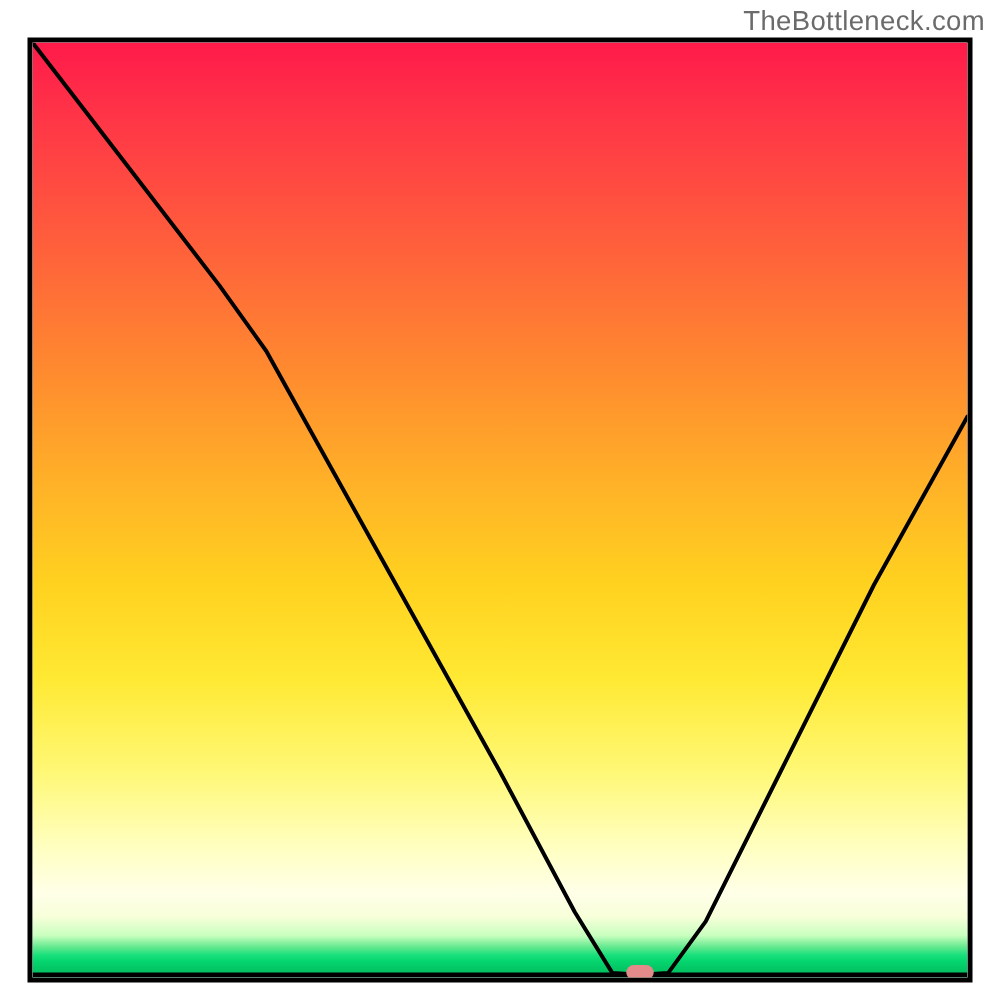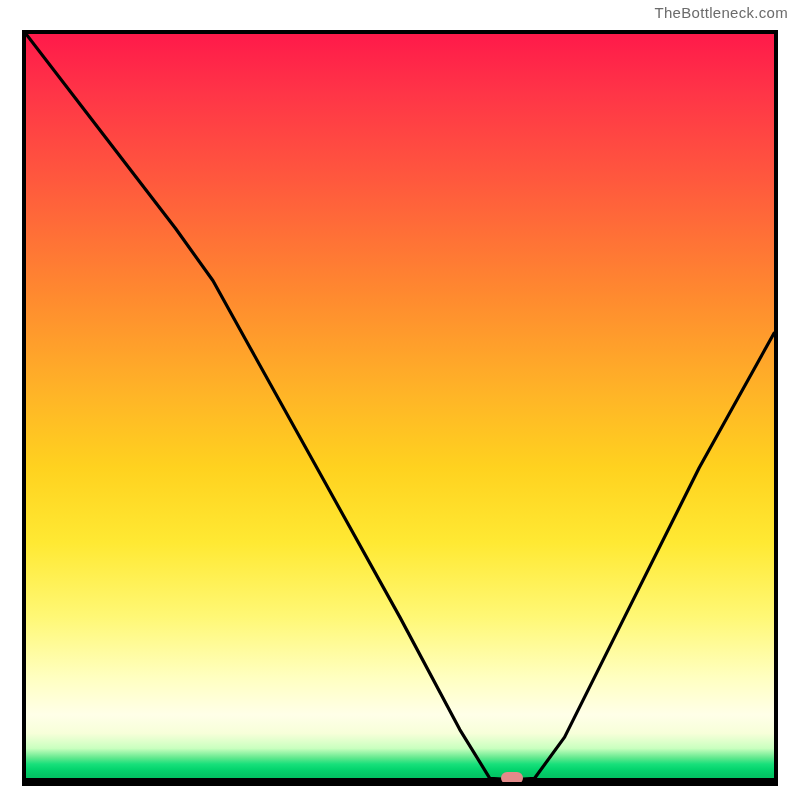--- a/index.html
+++ b/index.html
@@ -12,21 +12,21 @@
   }
   .frame {
     position: relative;
     width: 800px;
     height: 800px;
   }
   .watermark {
     position: absolute;
     top: 4px;
     right: 12px;
-    font-size: 15px;
+    font-size: 22px;
     font-weight: 500;
     color: #6b6b6b;
     letter-spacing: 0.3px;
   }
   .plot-area {
     position: absolute;
     left: 22px;
     top: 30px;
     width: 756px;
     height: 756px;

